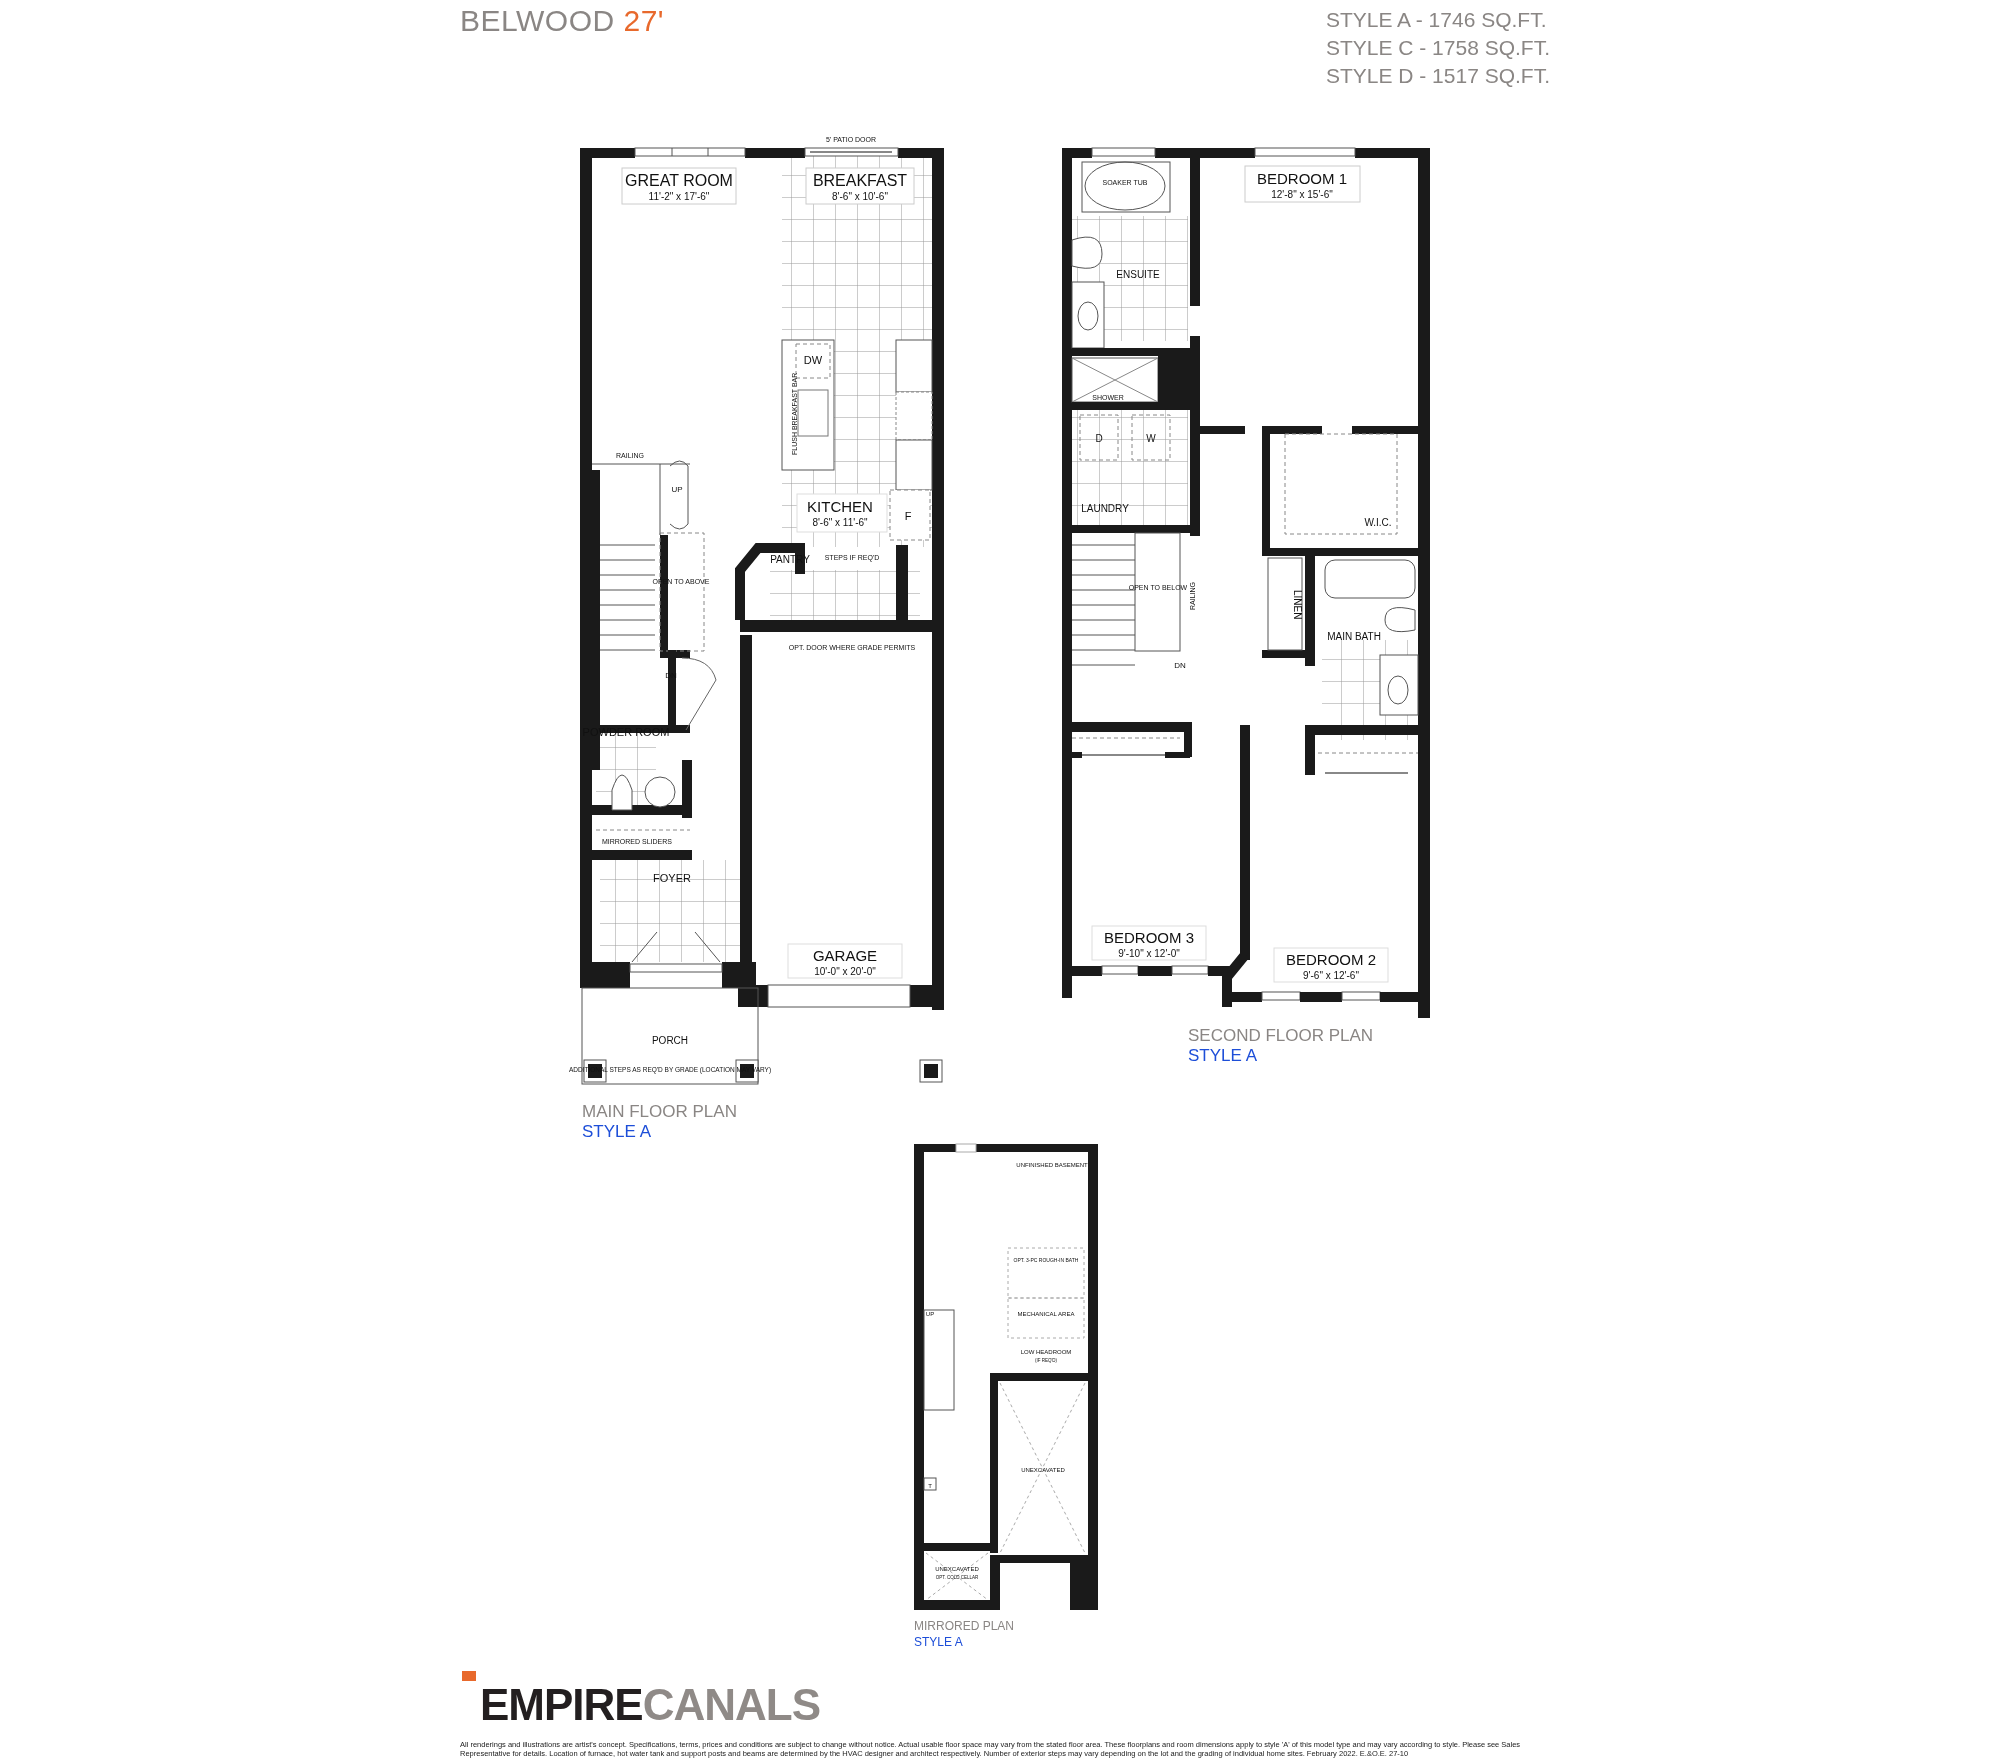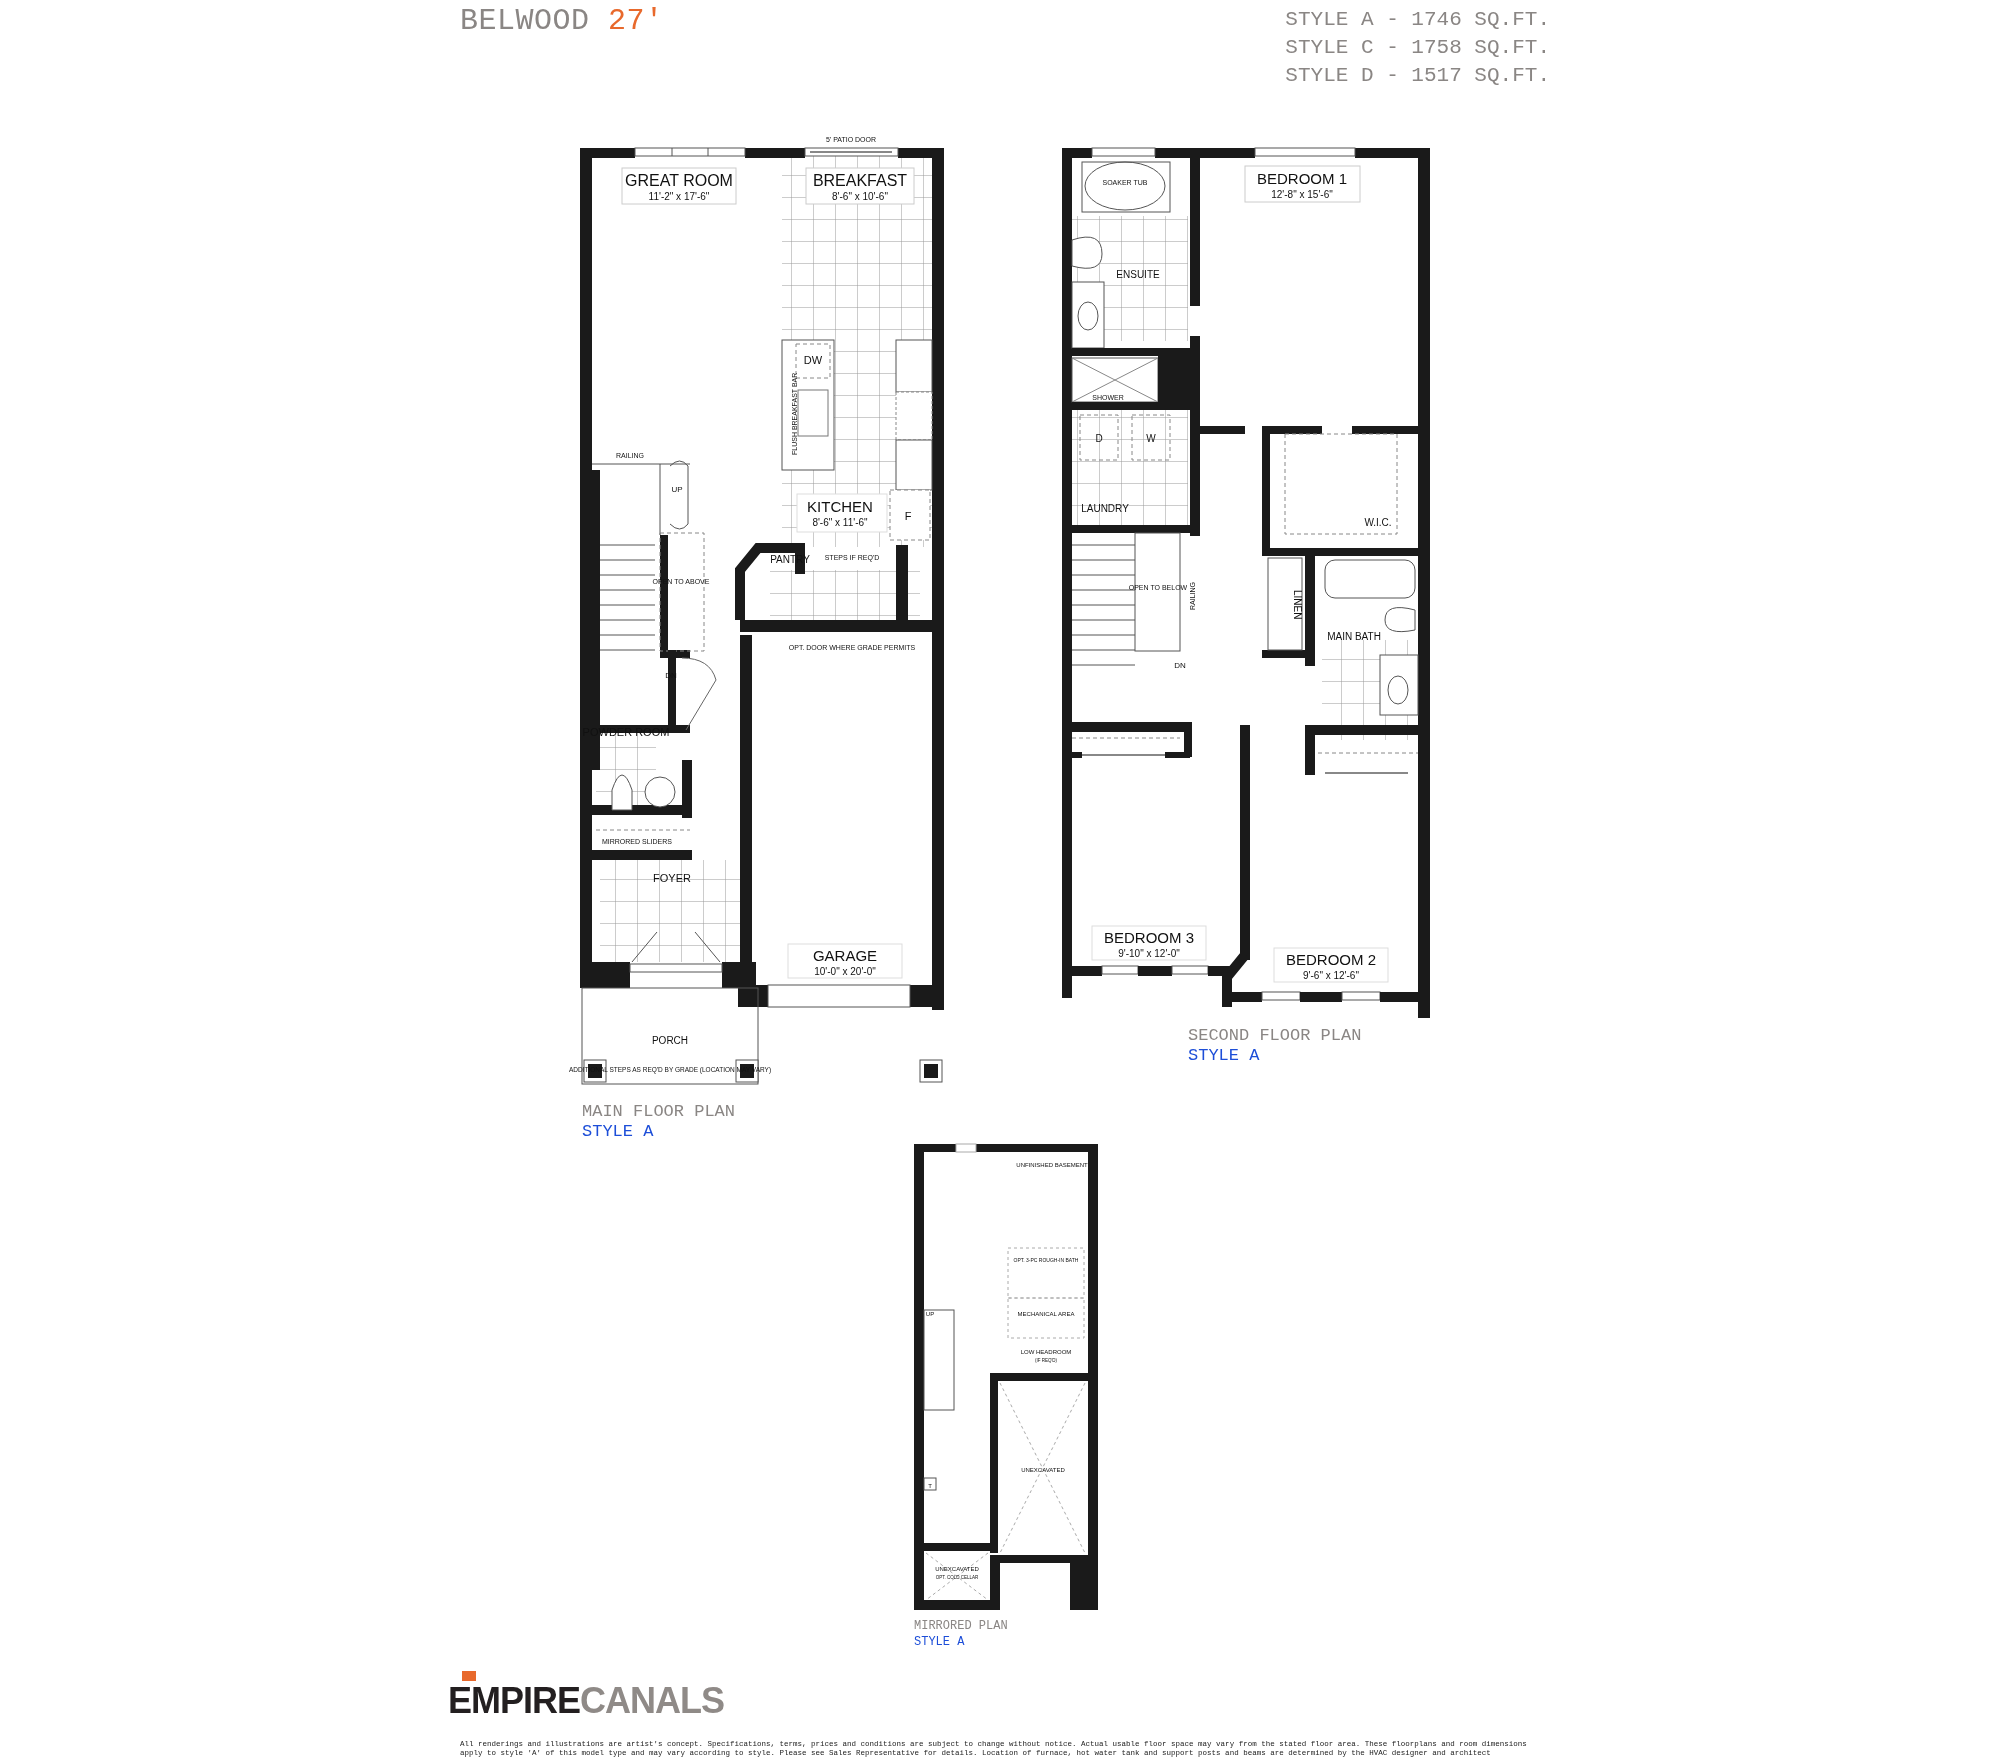--- a/index.html
+++ b/index.html
@@ -1,25 +1,25 @@
 <!DOCTYPE html>
 <html><head>
 <meta charset="utf-8">
 <style>
   html,body{margin:0;padding:0;background:#fff;}
   body{width:2000px;height:1758px;position:relative;overflow:hidden;font-family:"Liberation Sans",sans-serif;color:#111;}
-  .abs{position:absolute;font-family:Liberation Mono, monospace;}
+  .abs{position:absolute;}
   .title{left:460px;top:4px;font-size:30px;color:#8a8684;letter-spacing:0.5px;}
   .title .accent{color:#e8692c;}
   .styles{right:450px;top:6px;text-align:left;font-size:21px;color:#8a8684;line-height:28px;}
   .plan-caption{font-size:17px;color:#8a8684;line-height:20px;}
   .plan-caption .sty{color:#1d4ed8;display:block;}
   svg{position:absolute;left:0;top:0;}
   .lbl{font-family:"Liberation Sans",sans-serif;fill:#111;}
-  .brand{left:448px;top:1680px;font-family:"Liberation Sans",sans-serif;font-weight:bold;font-size:36px;letter-spacing:-1px;}
+  .brand{left:480px;top:1680px;font-family:"Liberation Sans",sans-serif;font-weight:bold;font-size:44px;letter-spacing:-1px;}
   .brand .a{color:#231f20;}
   .brand .b{color:#8f8a87;}
   .brand-mark{left:462px;top:1671px;width:14px;height:10px;background:#e8692c;}
   .disclaimer{left:460px;top:1740px;width:1080px;font-size:7.5px;line-height:9px;color:#222;}
 </style>
 </head>
 <body>
 
 <div class="abs title">
   <span>BELWOOD</span>

